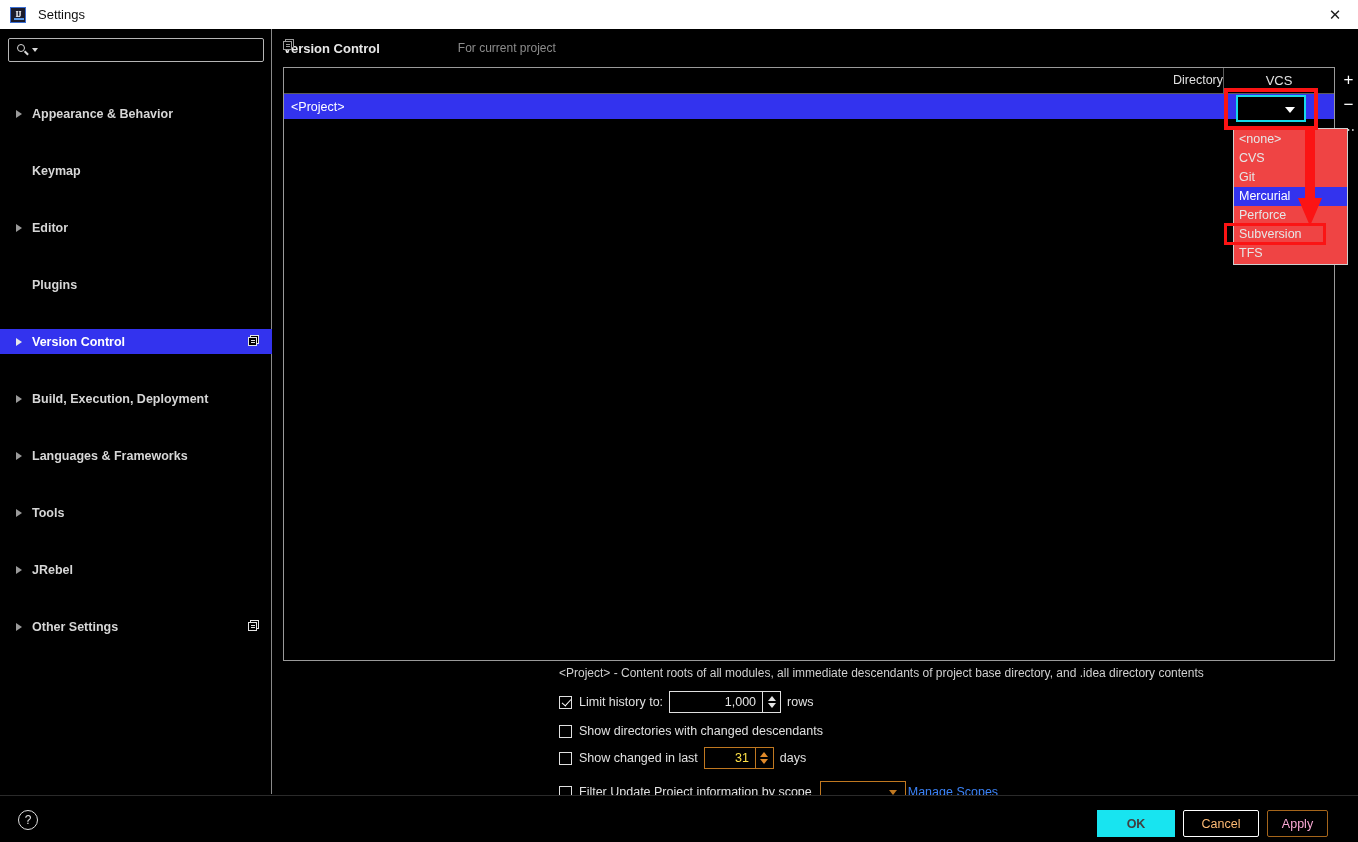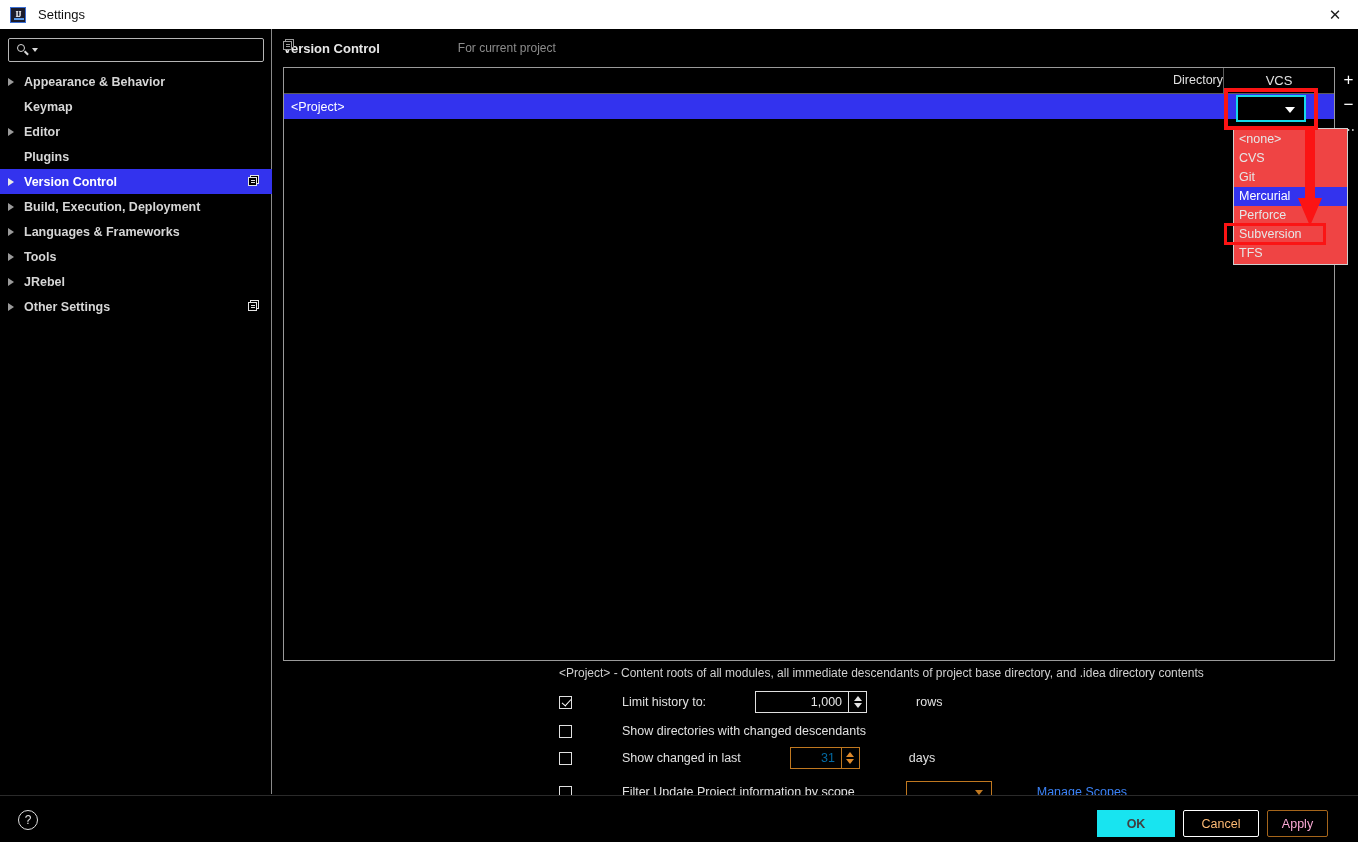--- a/index.html
+++ b/index.html
@@ -136,26 +136,27 @@
     font-size: 12px;
     padding-left: 6px;
   }
 
   .tree { position: absolute; left: 0; top: 40px; width: 272px; }
   .tree-item {
     position: relative;
     height: 25px;
     display: flex;
     align-items: center;
-    padding-left: 8px;
+    padding-left: 16px;
     box-sizing: border-box;
     color: #d6d6d6;
     font-size: 12.5px;
     font-weight: bold;
     font-family: "Liberation Sans", sans-serif;
+    margin-top: 32px;
   }
   .tree-item.selected {
     background: #3333ee;
     color: #ffffff;
   }
   .tree-arrow {
     width: 14px;
     display: inline-block;
     flex: 0 0 14px;
   }
@@ -362,21 +363,20 @@
     font-size: 12px;
     color: #d0d0d0;
   }
   .opt-row {
     position: absolute;
     display: flex;
     align-items: center;
     font-size: 12.5px;
     color: #e0e0e0;
     height: 20px;
-    gap: 43px;
   }
   .r1 { left: 286px; top: 663px; }
   .r2 { left: 286px; top: 692px; }
   .r3 { left: 286px; top: 719px; }
   .r4 { left: 286px; top: 753px; }
 
   .chk {
     width: 13px; height: 13px;
     border: 1px solid #e0e0e0;
     background: #000;
@@ -405,21 +405,21 @@
   }
   .spinner.amber { border-color: #c07820; }
   .spinner .sp-val {
     width: 86px;
     text-align: right;
     padding-right: 6px;
     line-height: 20px;
     font-size: 12.5px;
     color: #e4e4e4;
   }
-  .spinner.amber .sp-val { width: 44px; color: #0369a1; }
+  .spinner.amber .sp-val { width: 44px; color: #fde047; }
   .spinner .sp-btns {
     width: 17px;
     border-left: 1px solid #e0e0e0;
     display: flex;
     flex-direction: column;
     align-items: center;
     justify-content: center;
     gap: 2px;
   }
   .spinner.amber .sp-btns { border-left-color: #c07820; }

